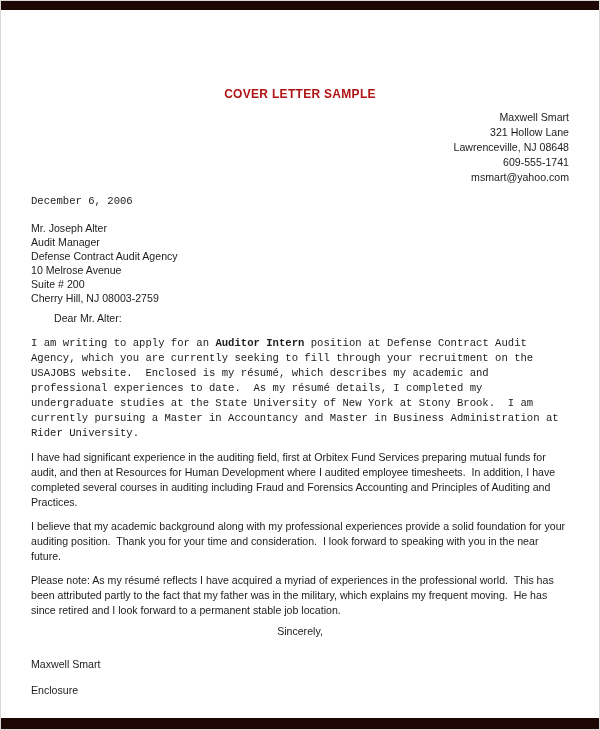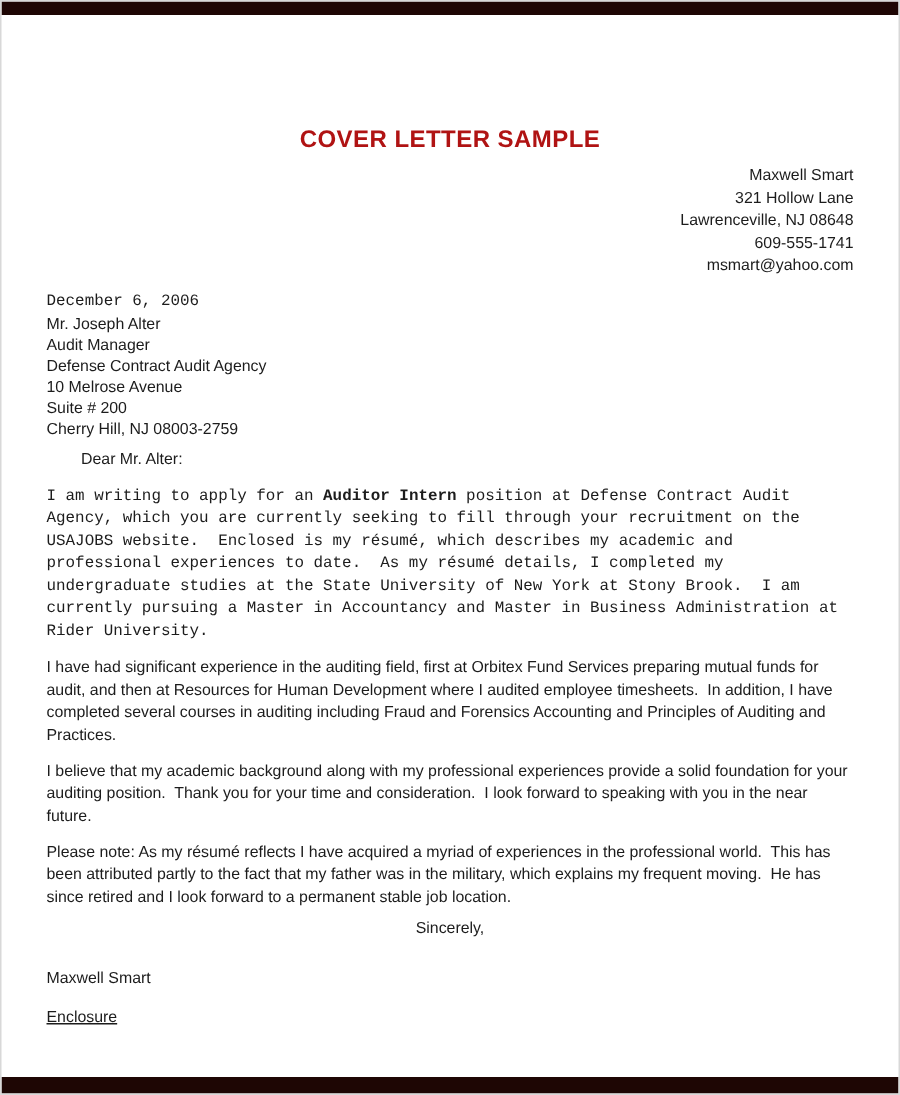--- a/index.html
+++ b/index.html
@@ -26,36 +26,36 @@
   .content {
     position: absolute;
     top: 0; left: 0; right: 0;
     padding: 0 30px 0 30px;
     line-height: 15px;
   }
   .doc-title {
     padding-top: 86px;
     text-align: center;
     font-weight: bold;
-    font-size: 16px;
+    font-size: 12px;
     line-height: 14px;
     letter-spacing: 0.3px;
     color: #b01313;
   }
   .sender-block { margin-top: 9px; text-align: right; line-height: 15px; }
   .date-line { margin-top: 9px; font-family: Liberation Mono, monospace; }
-  .recipient-block { line-height: 14px; }
+  .recipient-block { margin-top: 12px; line-height: 14px; }
   .salutation { margin-top: 6px; padding-left: 23px; }
   .para { margin-top: 9px; white-space: pre-wrap; max-width: 542px; }
   .para.first { margin-top: 10px; font-family: Liberation Mono, monospace; }
   .bold-inline { font-weight: bold; }
   .underline-inline { }
   .valediction { margin-top: 6px; text-align: center; }
   .signature { margin-top: 18px; }
-  .enclosure { margin-top: 11px; text-decoration: underline; }
+  .enclosure { margin-top: 11px; }
 </style>
 </head>
 <body>
 
 <div class="page">
   <div class="edge-bar top"></div>
 
   <div class="content">
 
     <div class="doc-title">COVER LETTER SAMPLE</div>

